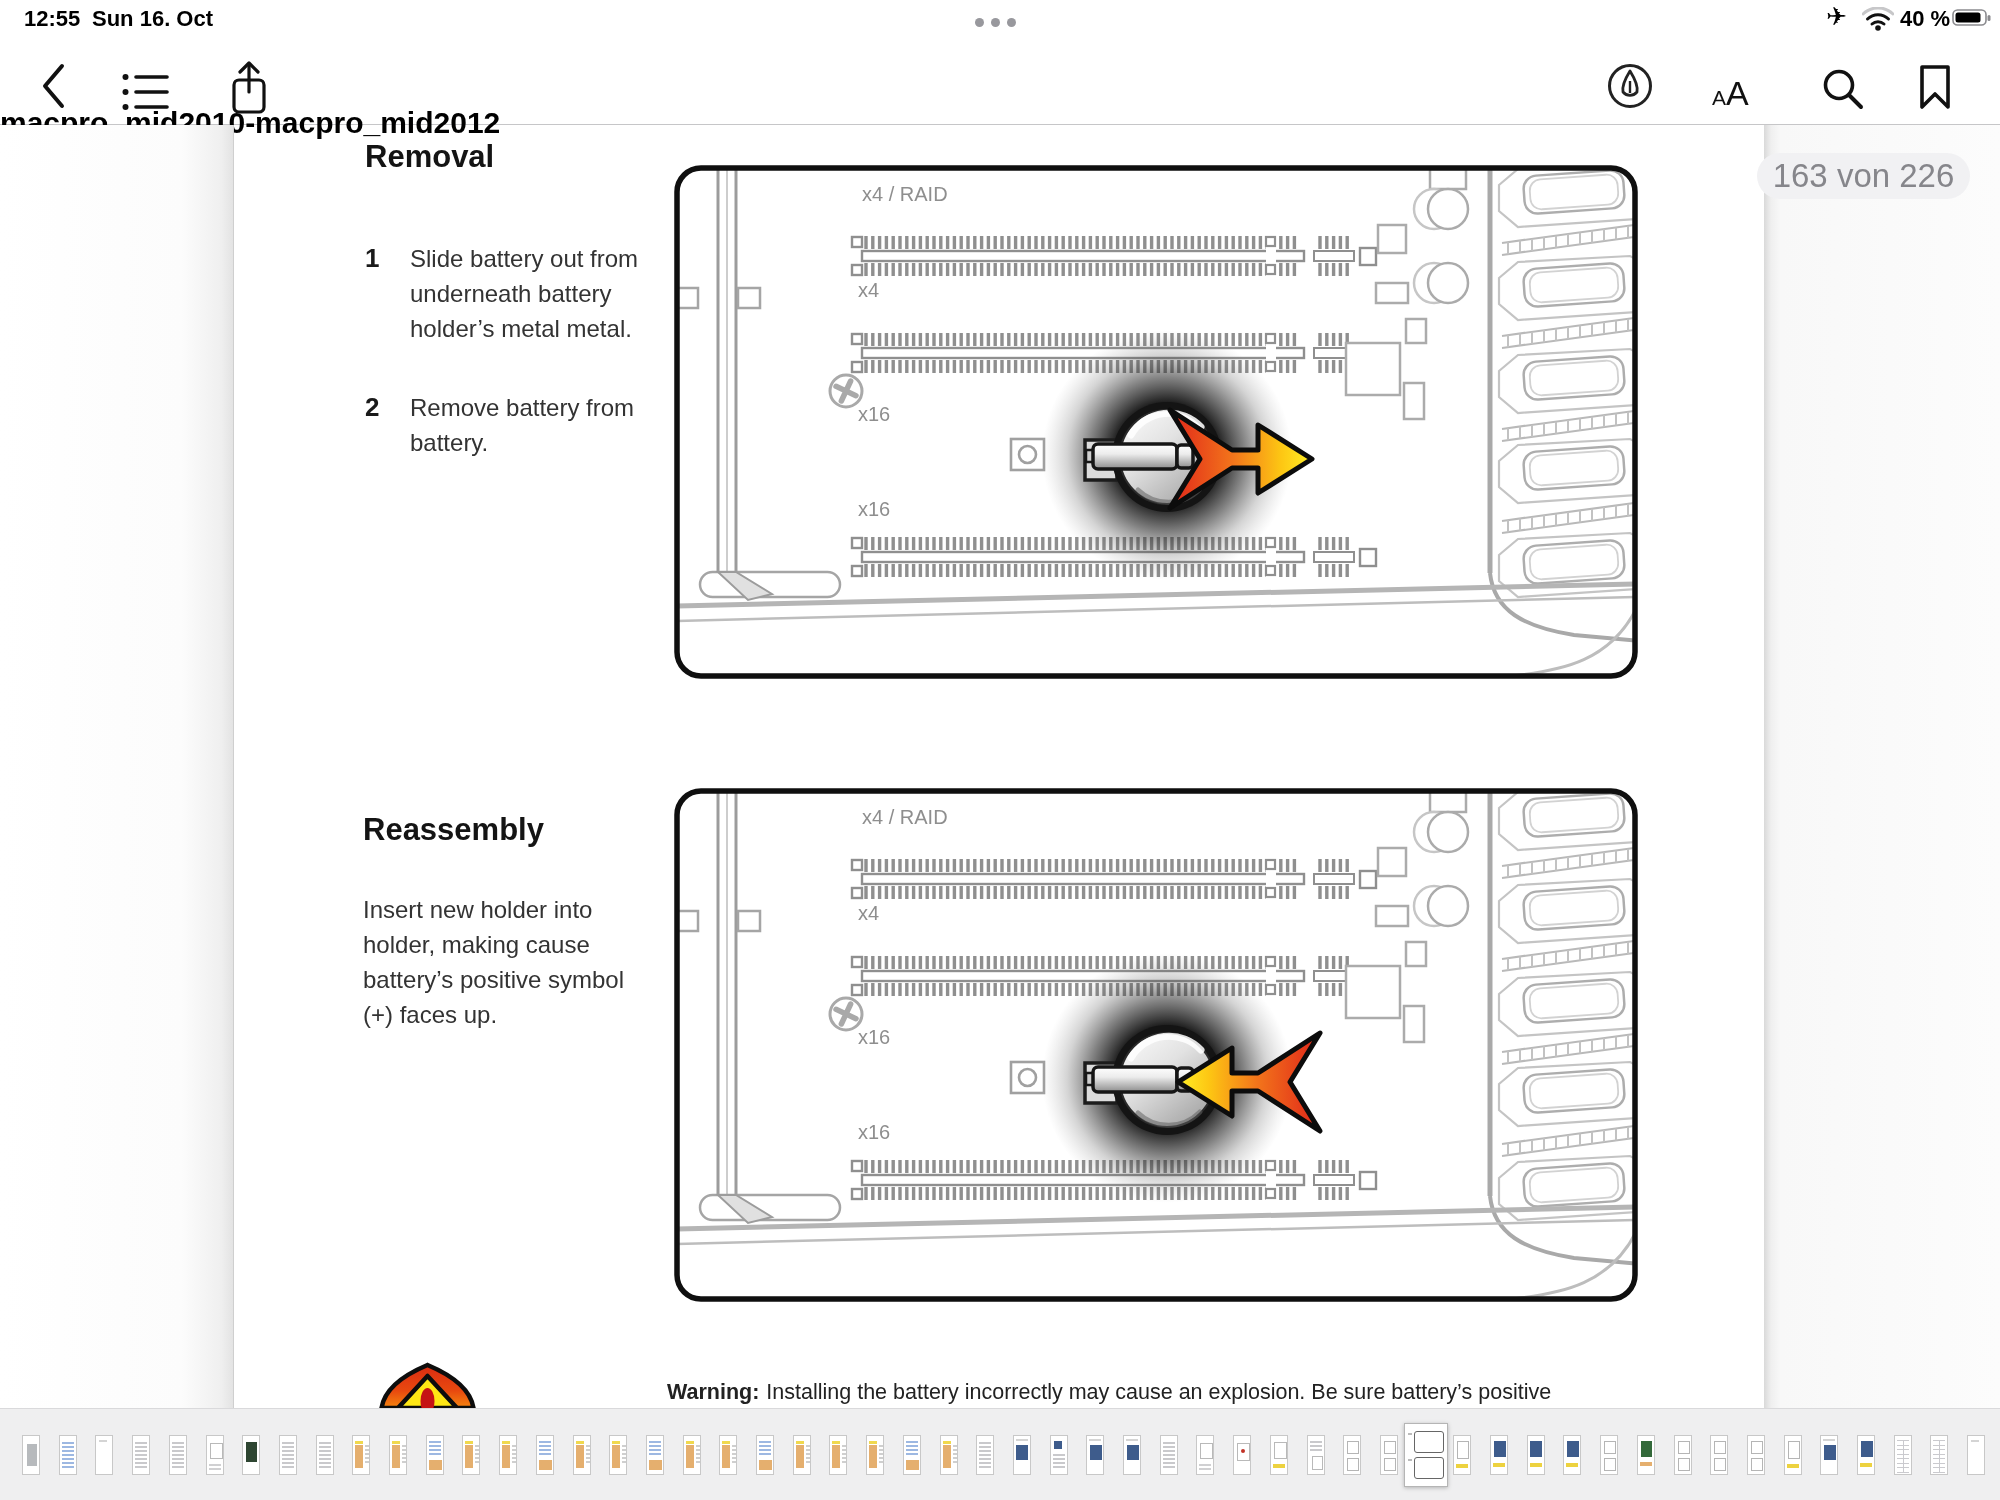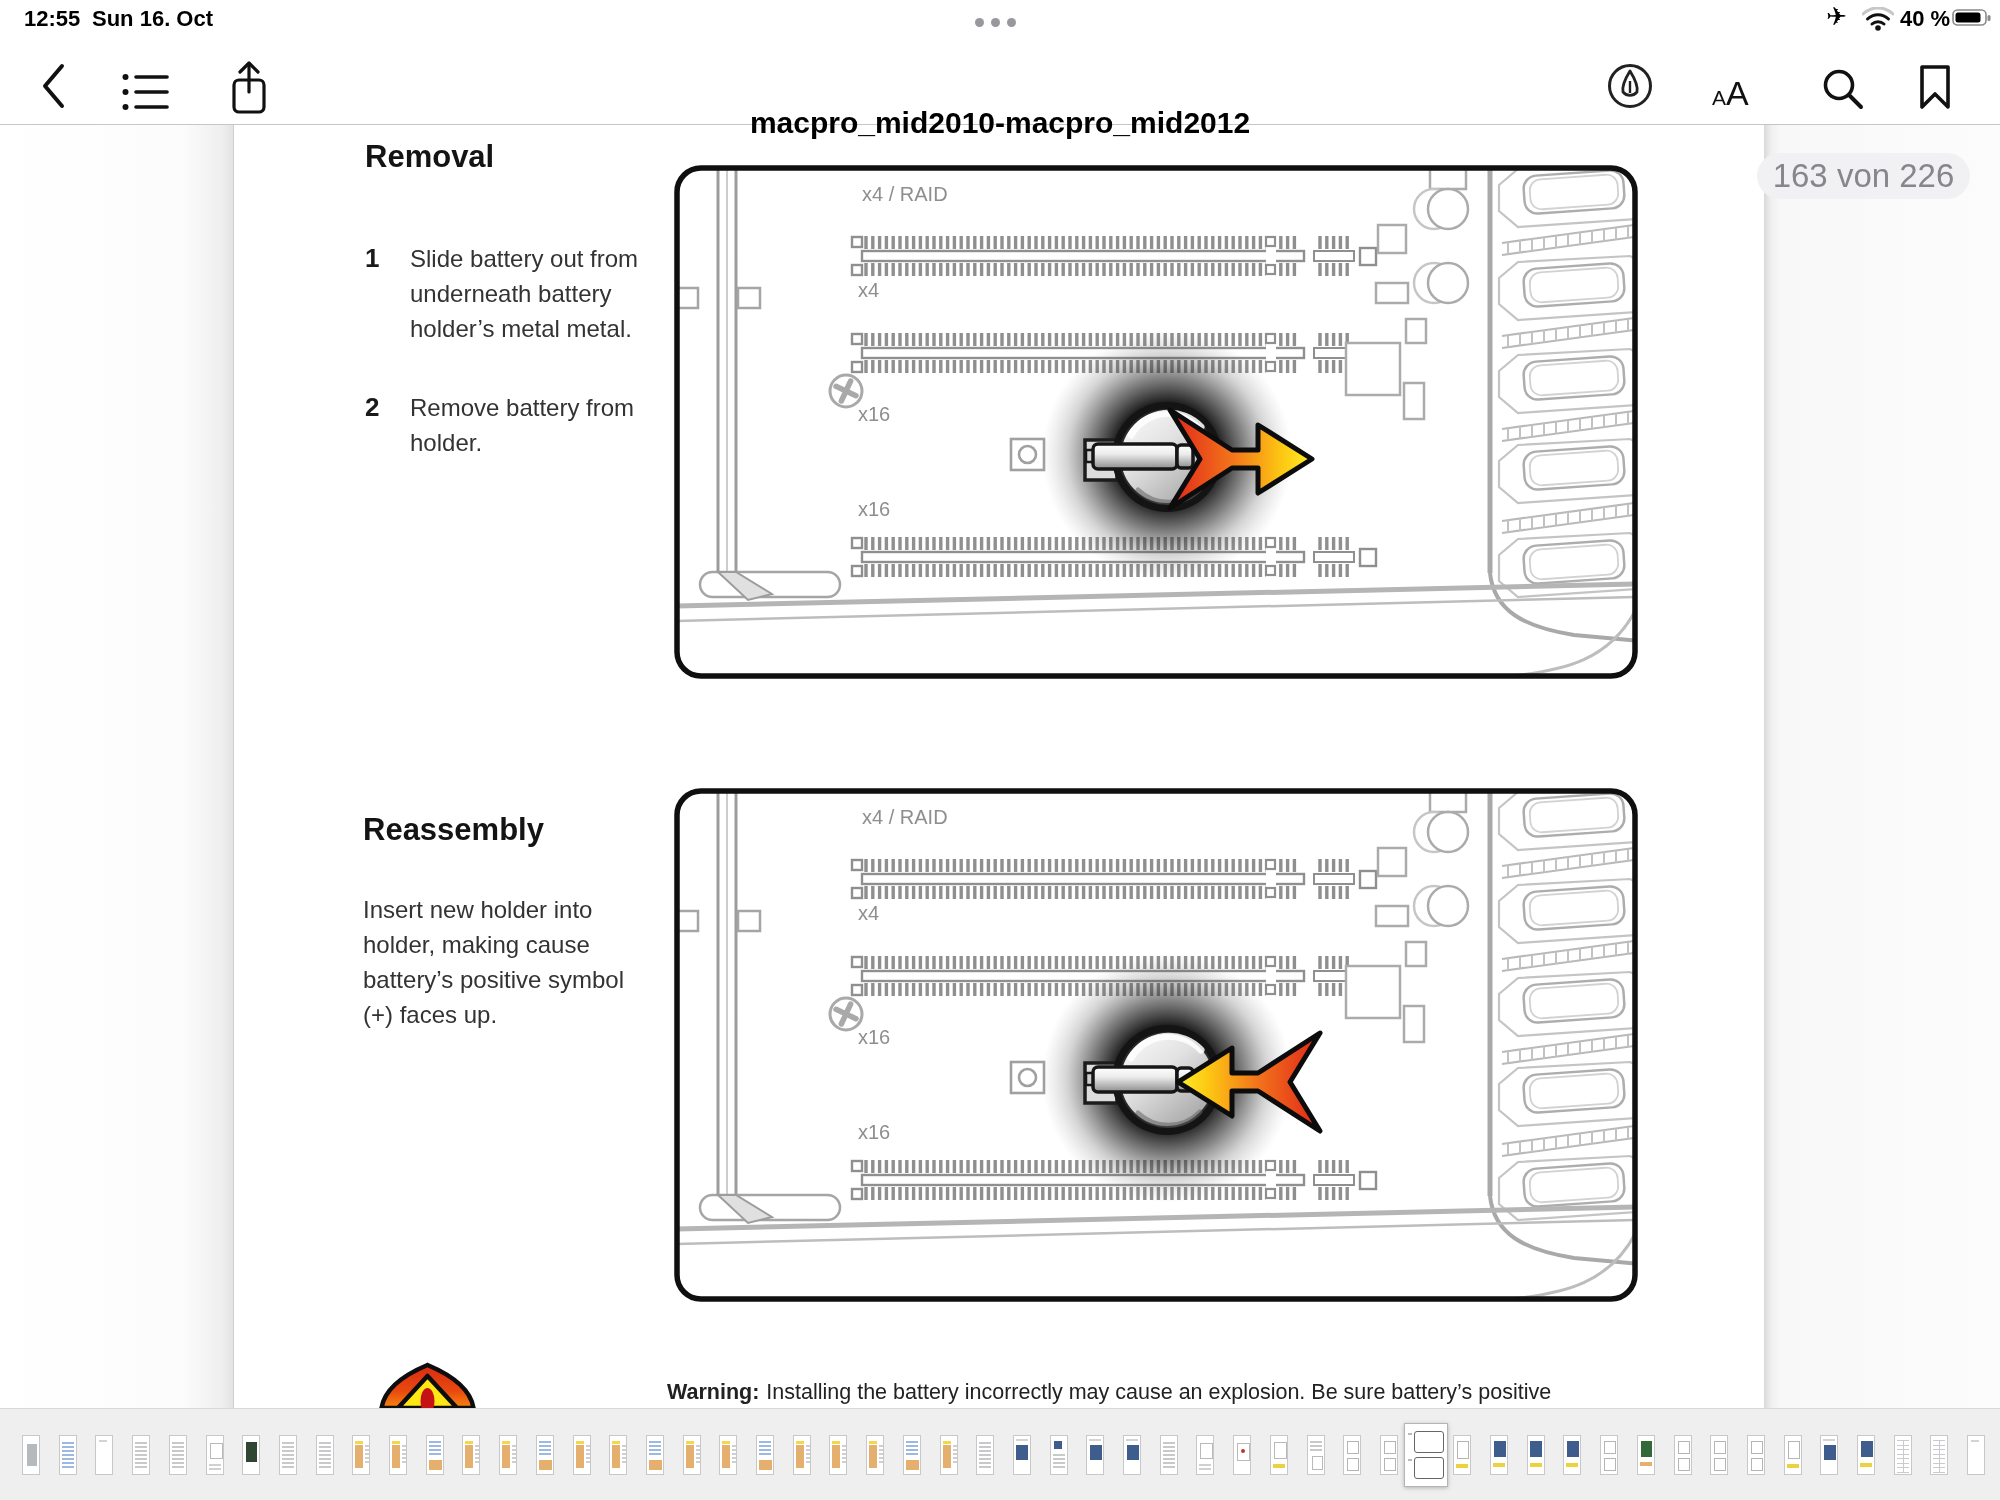--- a/index.html
+++ b/index.html
@@ -4,21 +4,21 @@
 <style>
   html,body{margin:0;padding:0;background:#fff;}
   #canvas{position:relative;width:2000px;height:1500px;overflow:hidden;background:#fff;
           font-family:"Liberation Sans","DejaVu Sans",sans-serif;color:#111;}
   .abs{position:absolute;}
   
   .status-text{font-size:22px;font-weight:600;color:#000;}
   .dot{display:inline-block;width:9px;height:9px;border-radius:50%;background:#98989d;margin-right:7px;}
   
   #toolbar{left:0;top:40px;width:2000px;height:84px;background:#fff;border-bottom:1px solid #c6c6c8;}
-  #doc-title{left:0;right:0;top:66px;text-align:center;font-size:30px;font-weight:700;color:#000;}
+  #doc-title{left:0;right:0;top:66px;text-align:left;font-size:30px;font-weight:700;color:#000;}
   .tb-icon{cursor:pointer;}
   .aa-small{font-size:21px;color:#111;}
   .aa-big{font-size:34px;color:#111;}
   
   #left-curl{left:0;top:125px;width:233px;height:1283px;
     background:linear-gradient(to right,#ffffff 0%,#fcfcfc 78%,#efefef 95%,#e3e3e3 100%);
     border-right:1px solid #cfcfcf;}
   #right-curl{left:1764px;top:125px;width:236px;height:1283px;
     background:linear-gradient(to right,#d9d9d9 0%,#efefef 3%,#f8f8f8 7%,#fcfcfc 100%);}
   
@@ -107,21 +107,21 @@
 
   <div class="abs h1" style="left:365px;top:139px;">Removal</div>
 
   <div class="abs step-num" style="left:365px;top:243px;">1</div>
   <div class="abs body-line" style="left:410px;top:245px;">Slide battery out from</div>
   <div class="abs body-line" style="left:410px;top:280px;">underneath battery</div>
   <div class="abs body-line" style="left:410px;top:315px;">holder’s metal metal.</div>
 
   <div class="abs step-num" style="left:365px;top:392px;">2</div>
   <div class="abs body-line" style="left:410px;top:394px;">Remove battery from</div>
-  <div class="abs body-line" style="left:410px;top:429px;">holder.</div>
+  <div class="abs body-line" style="left:410px;top:429px;">battery.</div>
 
   <svg class="abs fig" id="fig0" viewBox="0 0 968 518" style="left:672px;top:163px;">
       <defs>
     <clipPath id="clip0">
           <rect x="5" y="5" width="958" height="508" rx="24"></rect>
         </clipPath>
     <radialGradient id="glow0">
       <stop offset="0" stop-color="rgba(5,5,5,0.96)"></stop>
           <stop offset="0.42" stop-color="rgba(10,10,10,0.92)"></stop>
       <stop offset="0.62" stop-color="rgba(30,30,30,0.55)"></stop>

